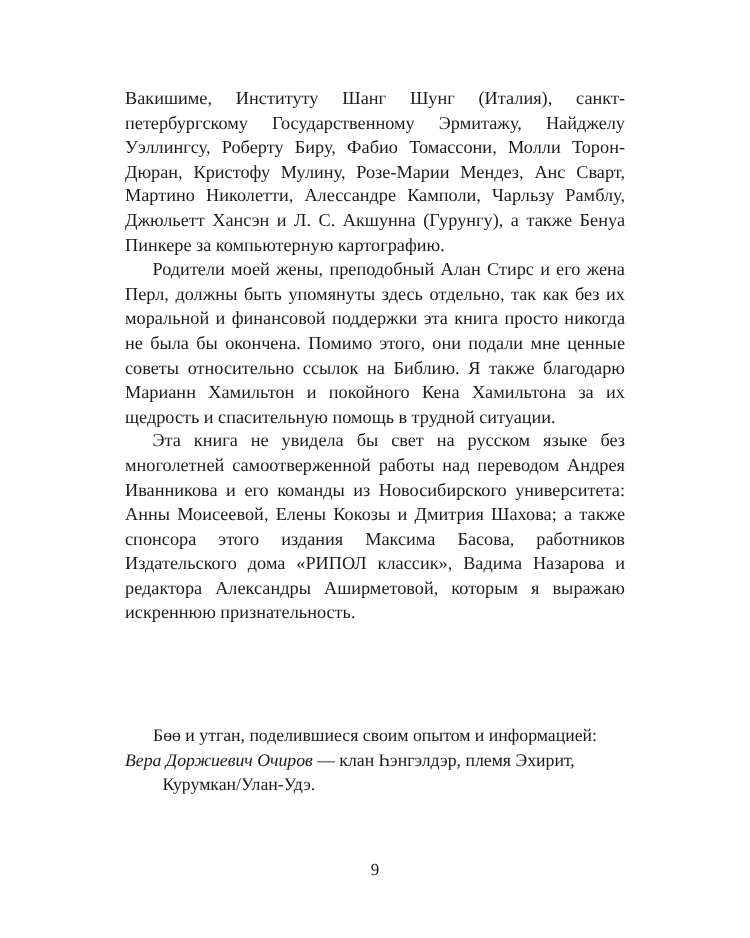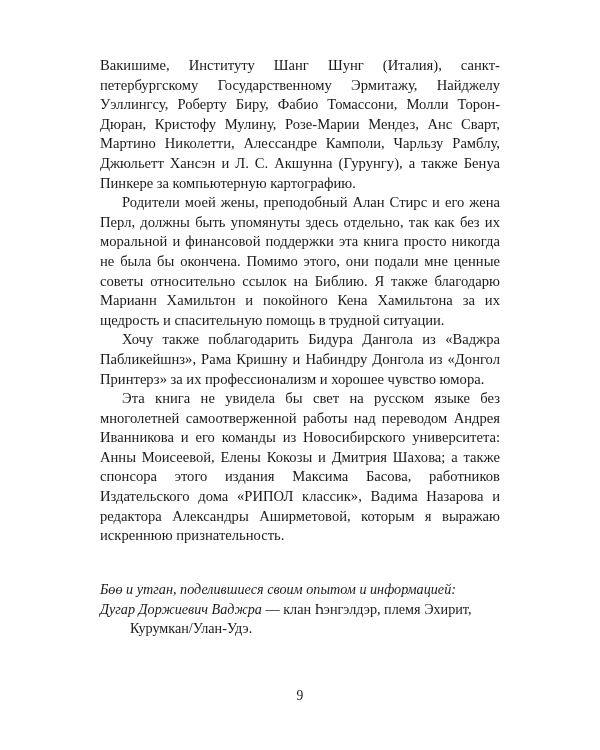--- a/index.html
+++ b/index.html
@@ -17,21 +17,21 @@
   .page {
     position: relative;
     width: 600px;
     height: 750px;
     background: #ffffff;
     box-sizing: border-box;
   }
   .text-column {
     position: absolute;
     left: 100px;
-    top: 56px;
+    top: 70px;
     width: 400px;
   }
   .body-par {
     margin: 0;
     font-size: 14.6px;
     line-height: 19.6px;
     text-align: justify;
     text-indent: 22px;
     hyphens: manual;
     -webkit-hyphens: manual;
@@ -44,22 +44,21 @@
   .informants {
     position: absolute;
     left: 100px;
     top: 580px;
     width: 400px;
   }
   .informant-heading {
     margin: 0;
     font-size: 14.2px;
     line-height: 19.6px;
-    font-style: italic;
-    text-align: left;
+    text-align: center;
   }
   .informant-entry {
     margin: 0;
     font-size: 14.2px;
     line-height: 19.6px;
     text-align: left;
     padding-left: 30px;
     text-indent: -30px;
   }
   .informant-entry .nm {
@@ -77,26 +76,25 @@
   }
 </style>
 </head>
 <body>
 
 <div class="page">
 
   <div class="text-column">
     <p class="body-par first">Вакишиме, Институту Шанг Шунг (Италия), санкт-петербургскому Государственному Эрмитажу, Найджелу Уэллингсу, Роберту Биру, Фабио Томассони, Молли Торон-Дюран, Кристофу Мулину, Розе-Марии Мендез, Анс Сварт, Мартино Николетти, Алессандре Камполи, Чарльзу Рамблу, Джюльетт Хансэн и Л. С. Акшунна (Гурунгу), а также Бенуа Пинкере за компьютерную картографию.</p>
     <p class="body-par">Родители моей жены, преподобный Алан Стирс и его жена Перл, должны быть упомянуты здесь отдельно, так как без их моральной и финансовой поддержки эта книга просто никогда не была бы окончена. Помимо этого, они подали мне ценные советы относительно ссылок на Библию. Я также благодарю Марианн Хамильтон и покойного Кена Хамильтона за их щедрость и спасительную помощь в трудной ситуации.</p>
-    <p class="body-par">Хочу также поблагодарить Бидура Дангола из «Ваджра Пабликейшнз», Рама Кришну и Набиндру Донгола из «Донгол Принтерз» за их профессионализм и хорошее чувство юмора.</p>
     <p class="body-par">Эта книга не увидела бы свет на русском языке без многолетней самоотверженной работы над переводом Андрея Иванникова и его команды из Новосибирского университета: Анны Моисеевой, Елены Кокозы и Дмитрия Шахова; а также спонсора этого издания Максима Басова, работников Издательского дома «РИПОЛ классик», Вадима Назарова и редактора Александры Аширметовой, которым я выражаю искреннюю признательность.</p>
   </div>
 
   <div class="informants">
     <p class="informant-heading">Бөө и утган, поделившиеся своим опытом и информацией:</p>
     <p class="informant-entry">
-      <span class="nm">Дугар Доржиевич Ваджра</span><span> — клан Һэнгэлдэр, племя Эхирит, Курумкан/Улан-Удэ.</span>
+      <span class="nm">Вера Доржиевич Очиров</span><span> — клан Һэнгэлдэр, племя Эхирит, Курумкан/Улан-Удэ.</span>
     </p>
   </div>
 
   <div class="folio">9</div>
 
 </div>
 
 </body></html>

